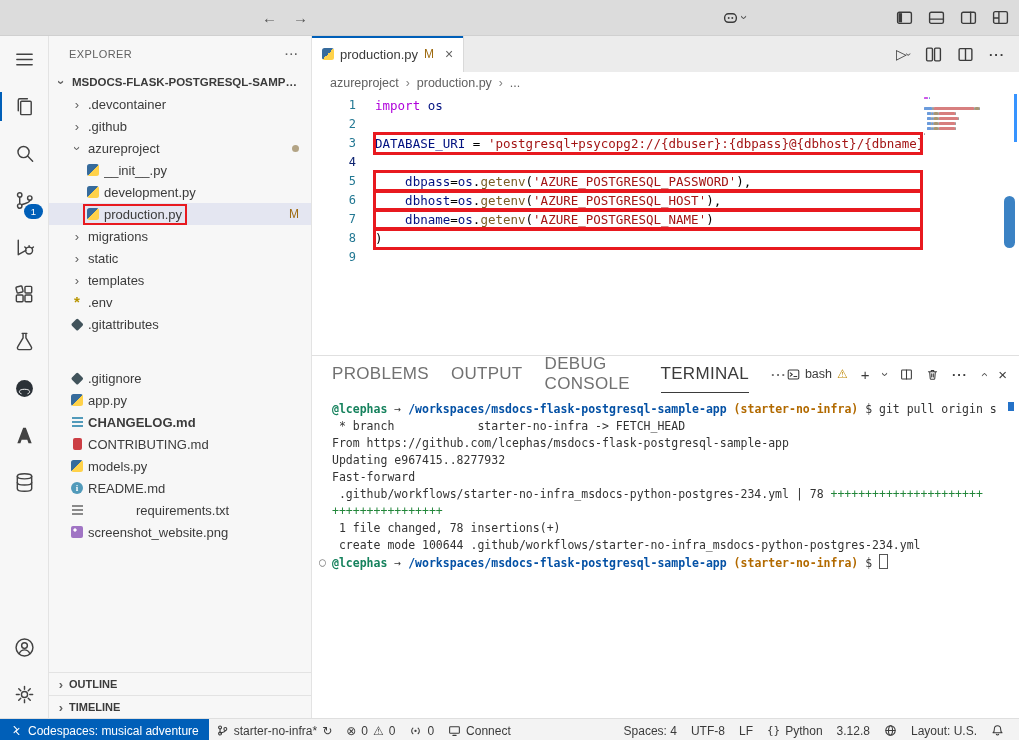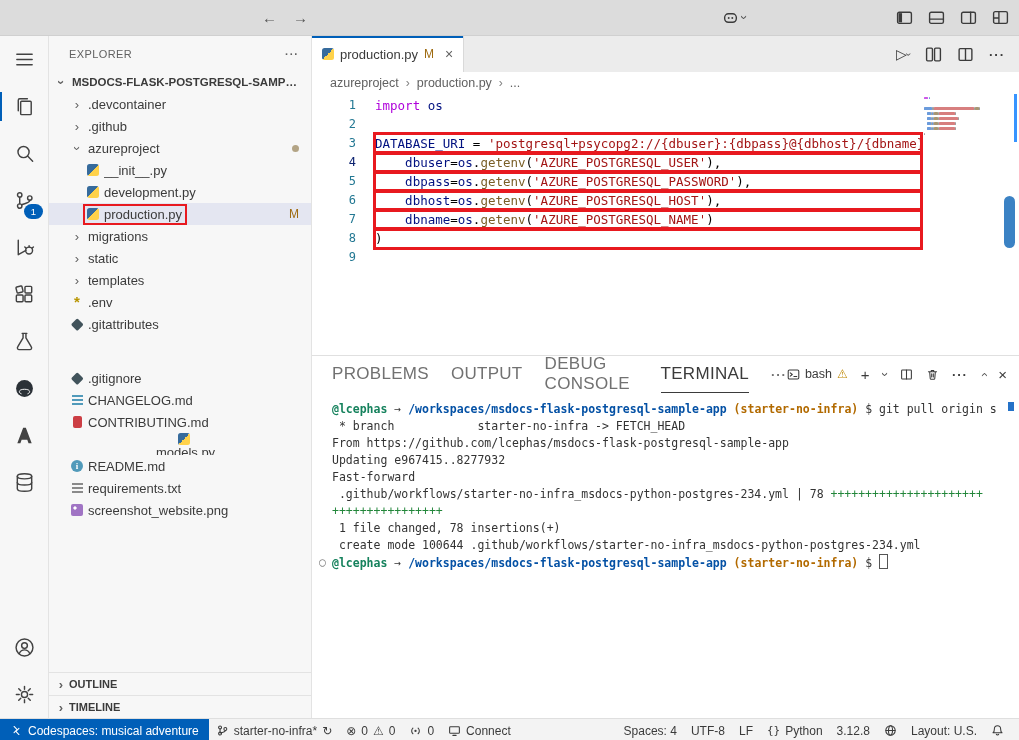--- a/index.html
+++ b/index.html
@@ -307,43 +307,49 @@
           <span class="tlabel">.gitattributes</span>
         </div>
         <div class="trow" style="padding-left: 20px; margin-top: 32px;">
           <span class="fislot">
             <span class="fi-git"></span>
           </span>
           <span class="tlabel">.gitignore</span>
         </div>
         <div class="trow" style="padding-left: 20px;">
           <span class="fislot">
+            <span class="fi-py"></span>
+          </span>
+          <span class="tlabel">app.py</span>
+        </div>
+        <div class="trow" style="padding-left: 20px; font-weight: bold;">
+          <span class="fislot">
             <span class="fi-lines" style="--c:#519aba"></span>
           </span>
           <span class="tlabel">CHANGELOG.md</span>
         </div>
         <div class="trow" style="padding-left: 20px;">
           <span class="fislot">
             <span class="fi-doc" style="background:#cc3e44"></span>
           </span>
           <span class="tlabel">CONTRIBUTING.md</span>
         </div>
-        <div class="trow" style="padding-left: 20px; flex-direction: column;">
+        <div class="trow" style="padding-left: 20px;">
           <span class="fislot">
             <span class="fi-py"></span>
           </span>
           <span class="tlabel">models.py</span>
         </div>
         <div class="trow" style="padding-left: 20px;">
           <span class="fislot">
             <span class="fi-info">i</span>
           </span>
           <span class="tlabel">README.md</span>
         </div>
-        <div class="trow" style="padding-left: 20px;">
+        <div class="trow" style="padding-left: 20px; gap: 48px;">
           <span class="fislot">
             <span class="fi-lines" style="--c:#8a8a8a"></span>
           </span>
           <span class="tlabel">requirements.txt</span>
         </div>
         <div class="trow" style="padding-left: 20px;">
           <span class="fislot">
             <span class="fi-img"></span>
           </span>
           <span class="tlabel">screenshot_website.png</span>
@@ -398,21 +404,20 @@
           <div class="cline">
             <span class="ln">2</span>
             <span class="lc"></span>
           </div>
           <div class="cline">
             <span class="ln">3</span>
             <span class="lc boxed"><span class="tk-v">DATABASE_URI</span><span class="tk-n"> = </span><span class="tk-s">'postgresql+psycopg2://{dbuser}:{dbpass}@{dbhost}/{dbname}'</span></span>
           </div>
           <div class="cline">
             <span class="ln cur">4</span>
-            <span class="lc boxed"><span class="tk-n">    </span><span class="tk-v">dbuser</span><span class="tk-n">=</span><span class="tk-v">os</span><span class="tk-n">.</span><span class="tk-f">getenv</span><span class="tk-n">(</span><span class="tk-s">'AZURE_POSTGRESQL_USER'</span><span class="tk-n">),</span></span>
           </div>
           <div class="cline">
             <span class="ln">5</span>
             <span class="lc boxed"><span class="tk-n">    </span><span class="tk-v">dbpass</span><span class="tk-n">=</span><span class="tk-v">os</span><span class="tk-n">.</span><span class="tk-f">getenv</span><span class="tk-n">(</span><span class="tk-s">'AZURE_POSTGRESQL_PASSWORD'</span><span class="tk-n">),</span></span>
           </div>
           <div class="cline">
             <span class="ln">6</span>
             <span class="lc boxed"><span class="tk-n">    </span><span class="tk-v">dbhost</span><span class="tk-n">=</span><span class="tk-v">os</span><span class="tk-n">.</span><span class="tk-f">getenv</span><span class="tk-n">(</span><span class="tk-s">'AZURE_POSTGRESQL_HOST'</span><span class="tk-n">),</span></span>
           </div>
           <div class="cline">

